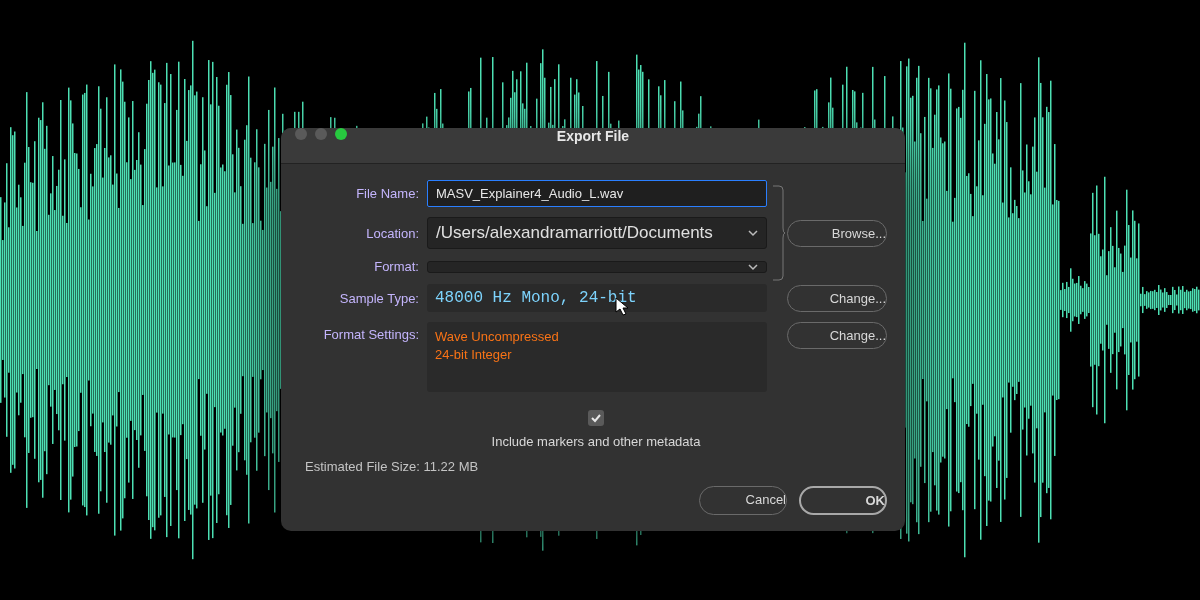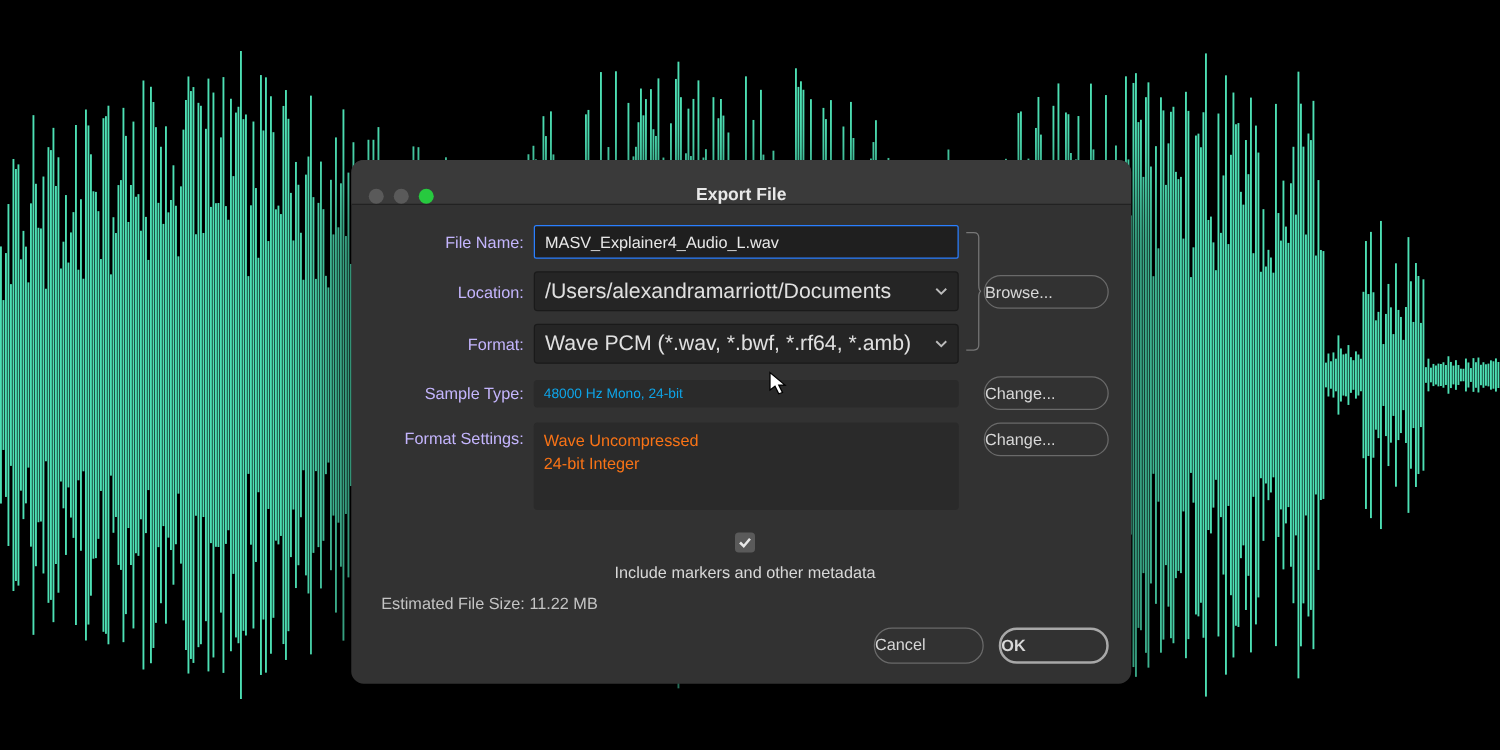--- a/index.html
+++ b/index.html
@@ -32,21 +32,21 @@
       background: #323232;
       border-radius: 10px;
       box-shadow: 0 20px 60px rgba(0,0,0,0.7);
       overflow: hidden;
     }
     .titlebar {
       height: 36px;
       background: #3a3a3a;
       border-bottom: 1px solid #222;
       display: flex;
-      align-items: flex-end;
+      align-items: flex-start;
       position: relative;
     }
     .traffic-lights {
       display: flex;
       gap: 8px;
       padding-left: 14px;
     }
     .traffic-light {
       width: 12px;
       height: 12px;
@@ -105,40 +105,41 @@
     .dropdown .chevron {
       position: absolute;
       right: 8px;
       top: 50%;
       transform: translateY(-50%);
     }
     .readonly-field {
       background: #2a2a2a;
       border-radius: 3px;
       padding: 5px 8px;
-      color: #0ea5e9;
-      font-size: 11px;
+      color: #7dd3fc;
+      font-size: 16px;
+      font-family: Liberation Mono, monospace;
     }
     .readonly-box {
       background: #2a2a2a;
       border-radius: 3px;
       padding: 6px 8px;
       color: #f97316;
       font-size: 13px;
       min-height: 70px;
       line-height: 1.4;
     }
     .action-btn {
       background: #323232;
       border: 1px solid #6a6a6a;
       color: #d8d8d8;
       border-radius: 16px;
       padding: 5px 0;
       font-size: 13px;
-      text-align: left;
+      text-align: right;
       cursor: pointer;
       width: 100px;
       justify-self: end;
     }
     .bracket {
       position: absolute;
       left: 472px;
       top: 0px;
       width: 14px;
       height: 106px;
@@ -839,21 +840,20 @@
         <span class="chevron">
           <svg class="chevron-icon" viewBox="0 0 10 10">
               <path d="M1 3 L5 7 L9 3" stroke="#bbb" stroke-width="1.5" fill="none"></path>
             </svg>
         </span>
       </div>
       <div class="action-btn">Browse...</div>
 
       <div class="label">Format:</div>
       <div class="dropdown">
-        <span>Wave PCM (*.wav, *.bwf, *.rf64, *.amb)</span>
         <span class="chevron">
           <svg class="chevron-icon" viewBox="0 0 10 10">
               <path d="M1 3 L5 7 L9 3" stroke="#bbb" stroke-width="1.5" fill="none"></path>
             </svg>
         </span>
       </div>
       <div></div>
 
       <div class="label">Sample Type:</div>
       <div class="readonly-field">48000 Hz Mono, 24-bit</div>

